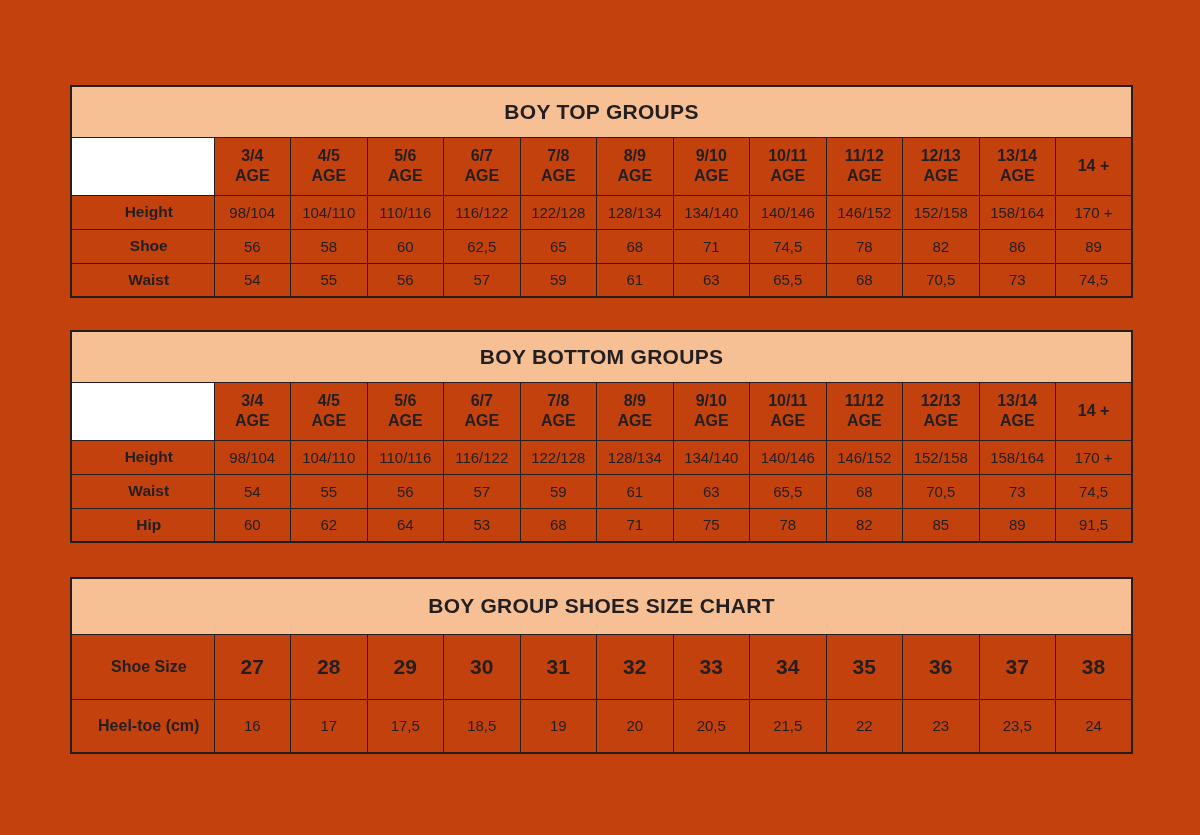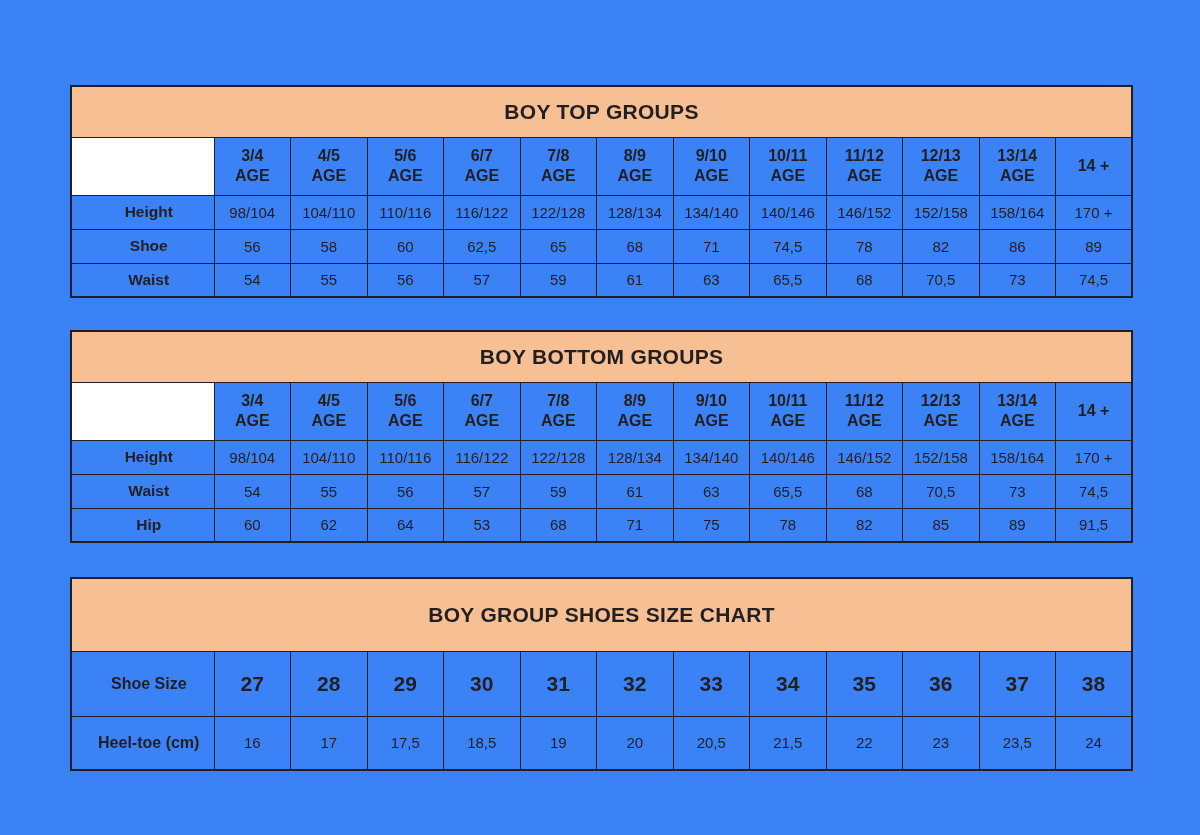--- a/index.html
+++ b/index.html
@@ -5,21 +5,21 @@
   * { margin: 0; padding: 0; box-sizing: border-box; }
   html, body {
     background: #ffffff;
     font-family: "Liberation Sans", "DejaVu Sans", sans-serif;
     color: #231f20;
   }
   .page {
     position: relative;
     width: 1200px;
     height: 835px;
-    background: #3b82f6;
+    background: #c2410c;
     overflow: hidden;
   }
   table.size-table {
     position: absolute;
     left: 70px;
     width: 1061px;
     border-collapse: collapse;
     table-layout: fixed;
     border: 2px solid #231f20;
   }
@@ -35,21 +35,21 @@
     vertical-align: middle;
     text-align: center;
   }
   .title-cell {
     background: #f6bf94;
     height: 51px;
     font-size: 21px;
     font-weight: bold;
     letter-spacing: 0.3px;
   }
-  .boy-group-shoes-size-chart .title-cell { height: 73px; margin-left: 13px; }
+  .boy-group-shoes-size-chart .title-cell { height: 56px; margin-left: 13px; }
 
   .age-header-row th { height: 58px; }
   .age-cell {
     font-size: 16px;
     font-weight: bold;
     white-space: pre-line;
     line-height: 1.25;
   }
   .corner-cell { background: #ffffff; }
 

